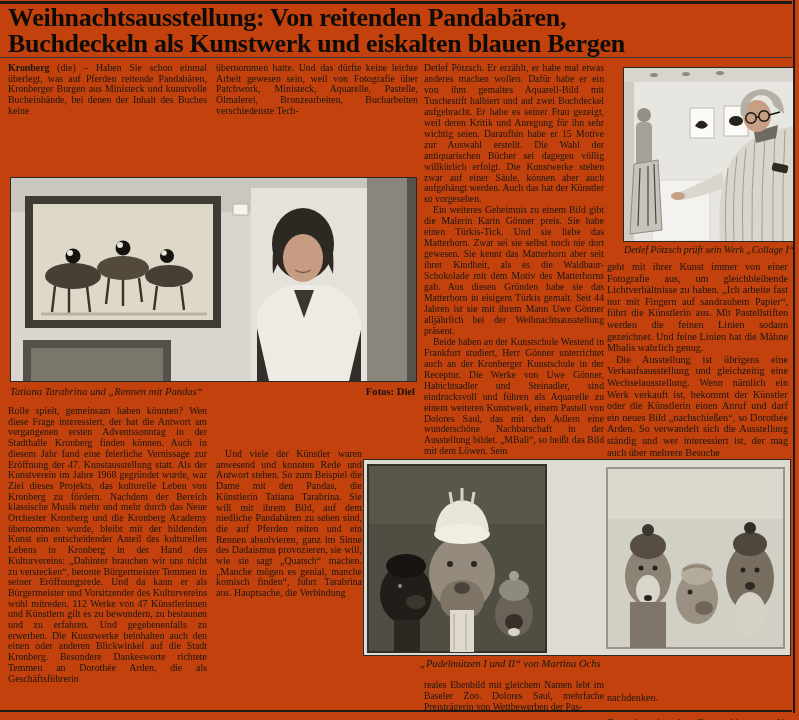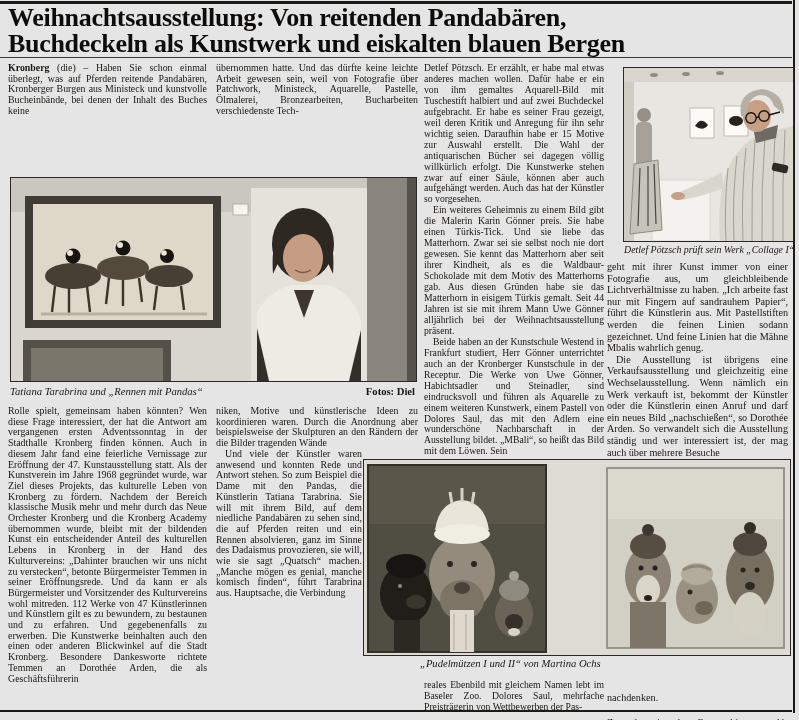--- a/index.html
+++ b/index.html
@@ -1,16 +1,16 @@
 <!DOCTYPE html>
 <html><head>
 <meta charset="utf-8">
 <style>
   html,body{margin:0;padding:0;background:#ffffff;}
-  .page{position:relative;width:799px;height:720px;background:#e5e5e5;overflow:hidden;
+  .page{position:relative;width:799px;height:720px;background:#c2410c;overflow:hidden;
         font-family:"Liberation Serif","DejaVu Serif",serif;color:#171411;}
   .rule{position:absolute;background:#1d1a16;}
   .rule-top{left:0;top:1px;width:792px;height:3px;}
   .rule-head{left:0;top:57px;width:792px;height:1px;background:#3a3630;}
   .rule-bottom{left:0;top:710px;width:792px;height:2px;}
   .rule-right{left:793px;top:0;width:2px;height:713px;}
   .headline{position:absolute;left:8px;top:5px;width:780px;font-weight:bold;
             font-size:26px;line-height:25.5px;letter-spacing:-0.3px;color:#0e0c0a;}
   .bodytext{position:absolute;text-align:justify;color:#1a1713;}
   .bodytext p{margin:0;text-indent:9px;}
@@ -144,23 +144,20 @@
   </div>
   <div class="caption-row" style="left:10px;top:386px;width:405px;">
     <span class="caption" style="position:static;">Tatiana Tarabrina und „Rennen mit Pandas“</span>
     <span class="credit">Fotos: Diel</span>
   </div>
 
   <div class="bodytext c-std" style="left:8px;top:406px;width:199px;">
       <p class="cont">Rolle spielt, gemeinsam haben könnten? Wen diese Frage interessiert, der hat die Antwort am vergangenen ersten Adventssonntag in der Stadthalle Kronberg finden können. Auch in diesem Jahr fand eine feierliche Vernissage zur Eröffnung der 47. Kunstausstellung statt. Als der Kunstverein im Jahre 1968 gegründet wurde, war Ziel dieses Projekts, das kulturelle Leben von Kronberg zu fördern. Nachdem der Bereich klassische Musik mehr und mehr durch das Neue Orchester Kronberg und die Kronberg Academy übernommen wurde, bleibt mit der bildenden Kunst ein entscheidender Anteil des kulturellen Lebens in Kronberg in der Hand des Kulturvereins: „Dahinter brauchen wir uns nicht zu verstecken“, betonte Bürgermeister Temmen in seiner Eröffnungsrede. Und da kann er als Bürgermeister und Vorsitzender des Kulturvereins wohl mitreden. 112 Werke von 47 Künstlerinnen und Künstlern gilt es zu bewundern, zu bestaunen und zu erfahren. Und gegebenenfalls zu erwerben. Die Kunstwerke beinhalten auch den einen oder anderen Blickwinkel auf die Stadt Kronberg. Besondere Dankesworte richtete Temmen an Dorothée Arden, die als Geschäftsführerin</p>
     </div>
 
-  <div class="bodytext c-std" style="left:216px;top:406px;width:202px;">
-      <p class="cont">niken, Motive und künstlerische Ideen zu koordinieren waren. Durch die Anordnung aber beispielsweise der Skulpturen an den Rändern der die Bilder tragenden Wände</p>
-    </div>
   <div class="bodytext c-std" style="left:216px;top:449px;width:146px;">
       <p>Und viele der Künstler waren anwesend und konnten Rede und Antwort stehen. So zum Beispiel die Dame mit den Pandas, die Künstlerin Tatiana Tarabrina. Sie will mit ihrem Bild, auf dem niedliche Pandabären zu sehen sind, die auf Pferden reiten und ein Rennen absolvieren, ganz im Sinne des Dadaismus provozieren, sie will, wie sie sagt „Quatsch“ machen. „Manche mögen es genial, manche komisch finden“, führt Tarabrina aus. Hauptsache, die Verbindung</p>
     </div>
 
   <div class="photo" style="left:363px;top:459px;width:426px;height:195px;background:#dddbd4;">
     <svg width="426" height="195" viewBox="0 0 426 195">
       <rect width="426" height="195" fill="#dddbd4"></rect>
       <g>
         <rect x="4" y="5" width="178" height="187" fill="#504d42" stroke="#33302a" stroke-width="2"></rect>
         <rect x="5" y="6" width="176" height="58" fill="#5a564a"></rect>

